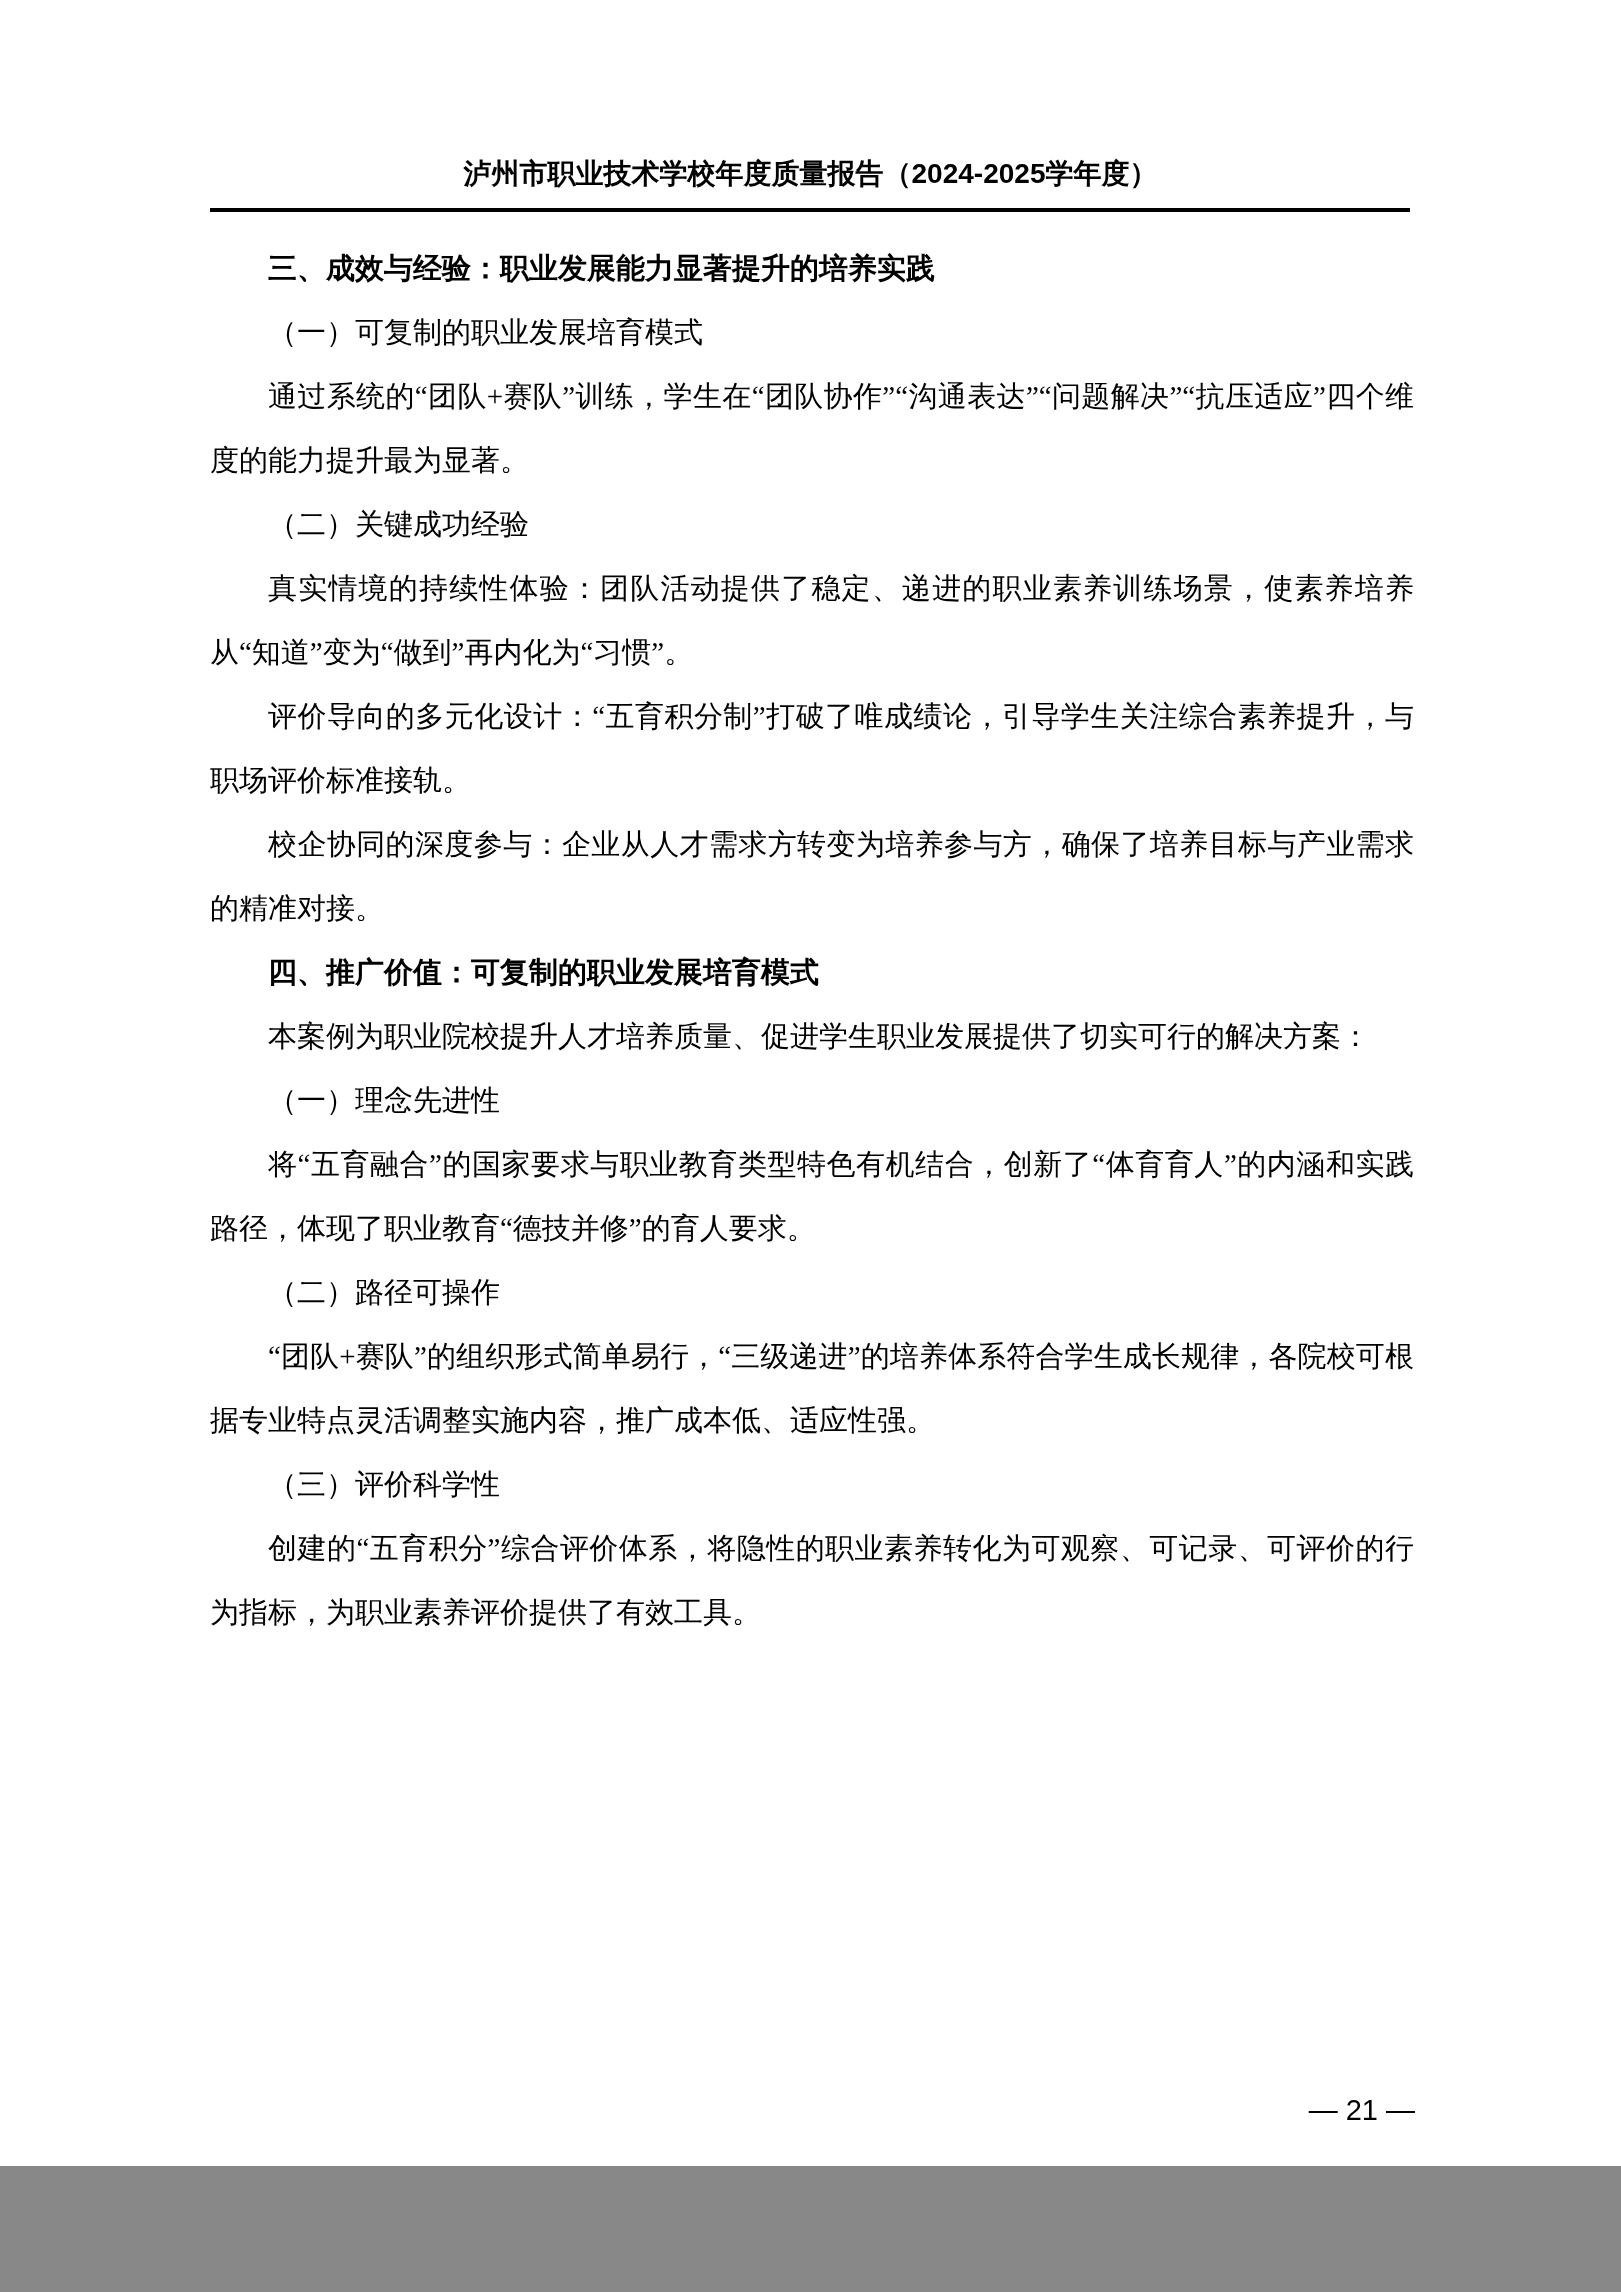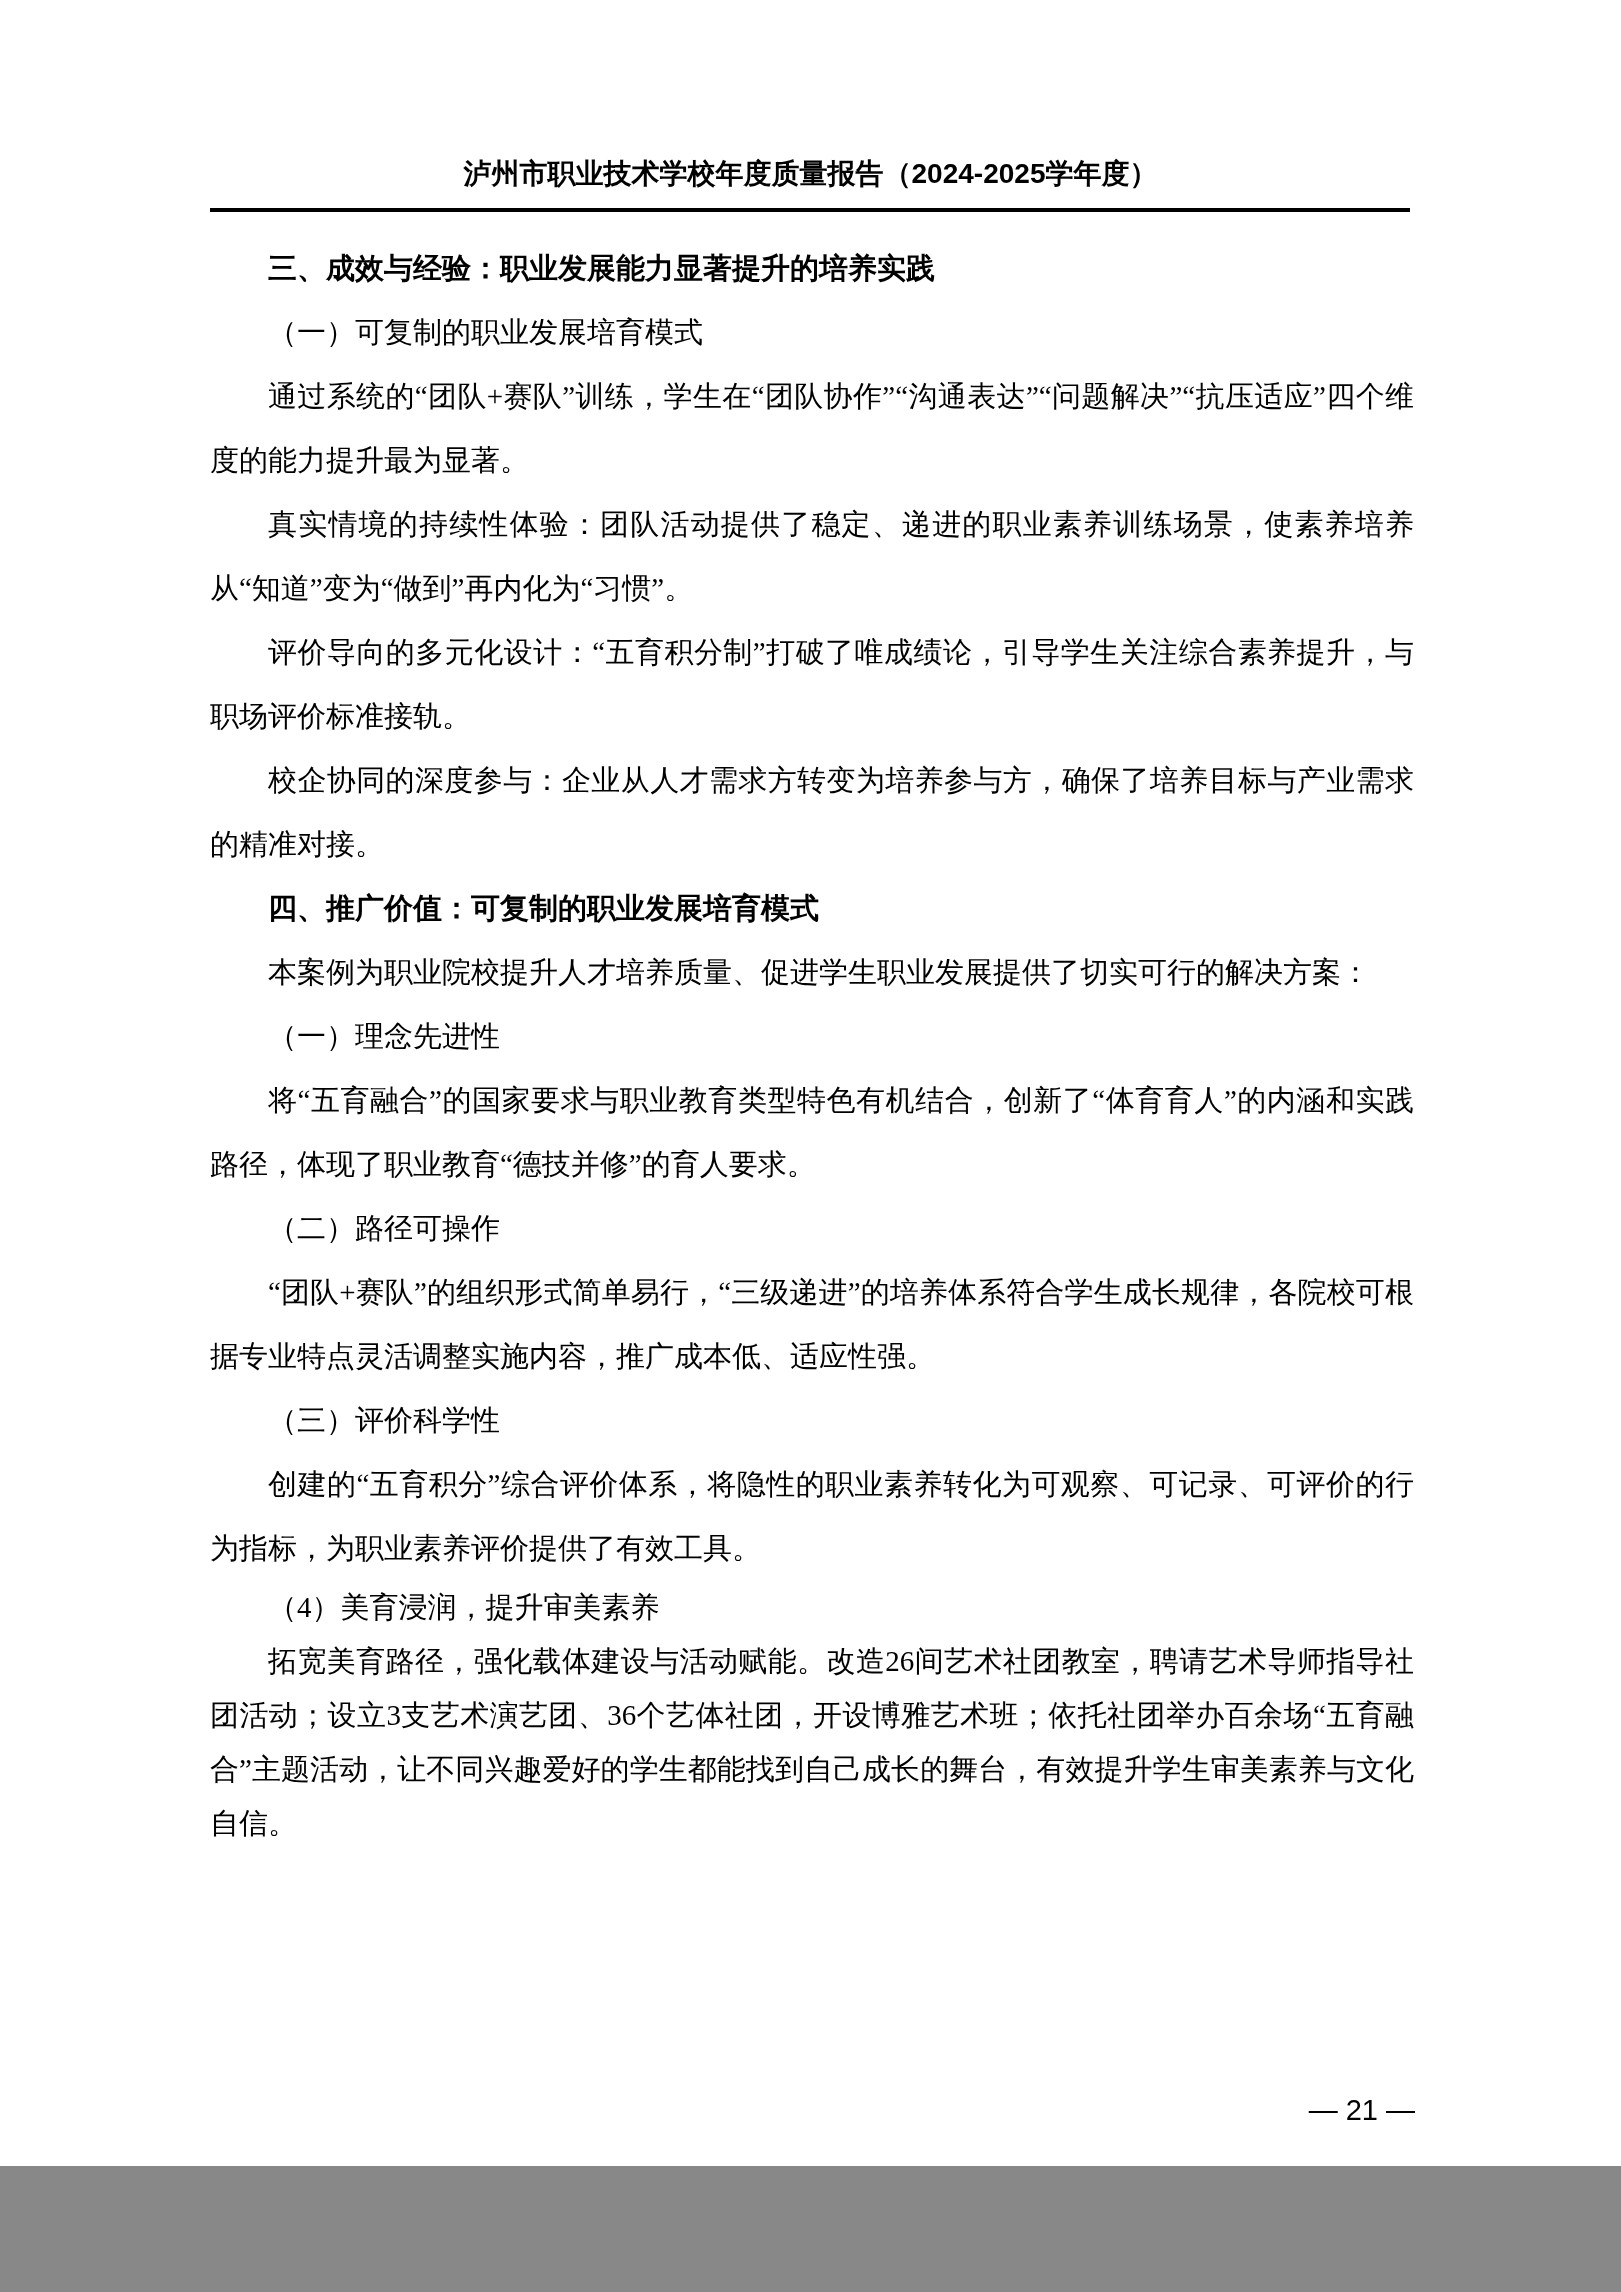--- a/index.html
+++ b/index.html
@@ -74,33 +74,30 @@
 <div class="page">
 
   <div class="header-title">泸州市职业技术学校年度质量报告（2024-2025学年度）</div>
 
   <div class="header-rule"></div>
 
   <div class="content">
     <p class="para bold">三、成效与经验：职业发展能力显著提升的培养实践</p>
     <p class="para">（一）可复制的职业发展培育模式</p>
     <p class="para">通过系统的“团队+赛队”训练，学生在“团队协作”“沟通表达”“问题解决”“抗压适应”四个维度的能力提升最为显著。</p>
+    <p class="para">（二）关键成功经验</p>
     <p class="para">真实情境的持续性体验：团队活动提供了稳定、递进的职业素养训练场景，使素养培养从“知道”变为“做到”再内化为“习惯”。</p>
     <p class="para">评价导向的多元化设计：“五育积分制”打破了唯成绩论，引导学生关注综合素养提升，与职场评价标准接轨。</p>
     <p class="para">校企协同的深度参与：企业从人才需求方转变为培养参与方，确保了培养目标与产业需求的精准对接。</p>
     <p class="para bold">四、推广价值：可复制的职业发展培育模式</p>
     <p class="para">本案例为职业院校提升人才培养质量、促进学生职业发展提供了切实可行的解决方案：</p>
     <p class="para">（一）理念先进性</p>
     <p class="para">将“五育融合”的国家要求与职业教育类型特色有机结合，创新了“体育育人”的内涵和实践路径，体现了职业教育“德技并修”的育人要求。</p>
     <p class="para">（二）路径可操作</p>
     <p class="para">“团队+赛队”的组织形式简单易行，“三级递进”的培养体系符合学生成长规律，各院校可根据专业特点灵活调整实施内容，推广成本低、适应性强。</p>
     <p class="para">（三）评价科学性</p>
     <p class="para">创建的“五育积分”综合评价体系，将隐性的职业素养转化为可观察、可记录、可评价的行为指标，为职业素养评价提供了有效工具。</p>
-    <div class="tight">
-      <p class="para">（4）美育浸润，提升审美素养</p>
-      <p class="para">拓宽美育路径，强化载体建设与活动赋能。改造26间艺术社团教室，聘请艺术导师指导社团活动；设立3支艺术演艺团、36个艺体社团，开设博雅艺术班；依托社团举办百余场“五育融合”主题活动，让不同兴趣爱好的学生都能找到自己成长的舞台，有效提升学生审美素养与文化自信。</p>
-    </div>
   </div>
 
   <div class="footer-pagenum">— 21 —</div>
 
 </div>
 
 
 </body></html>

